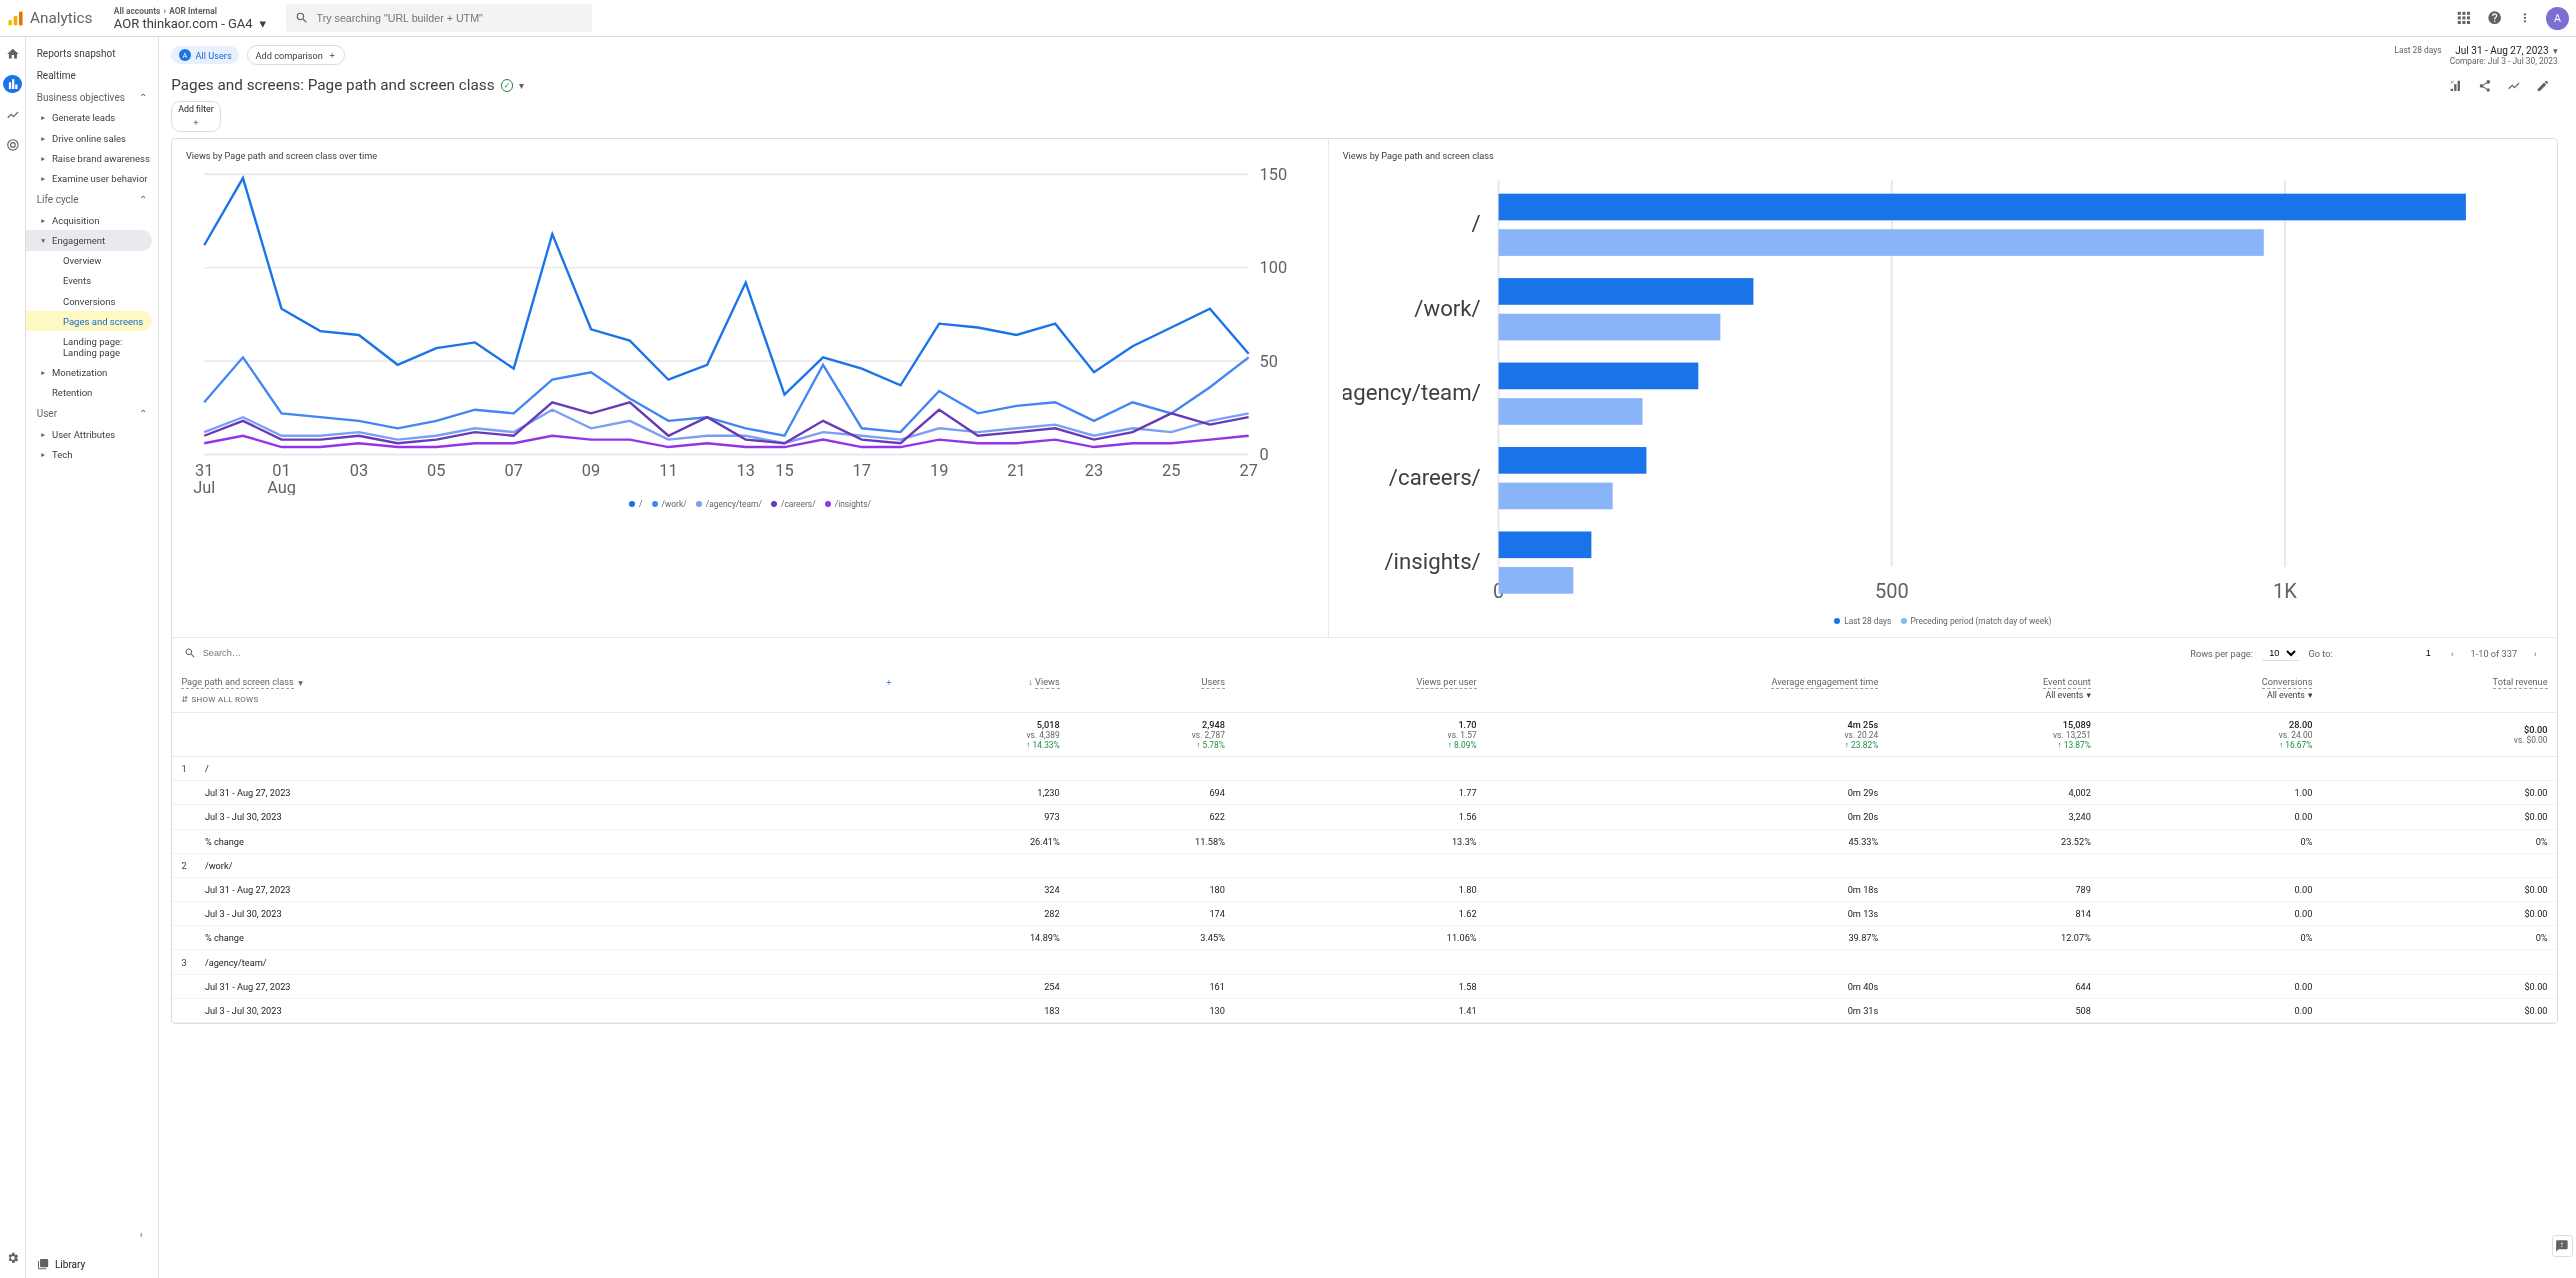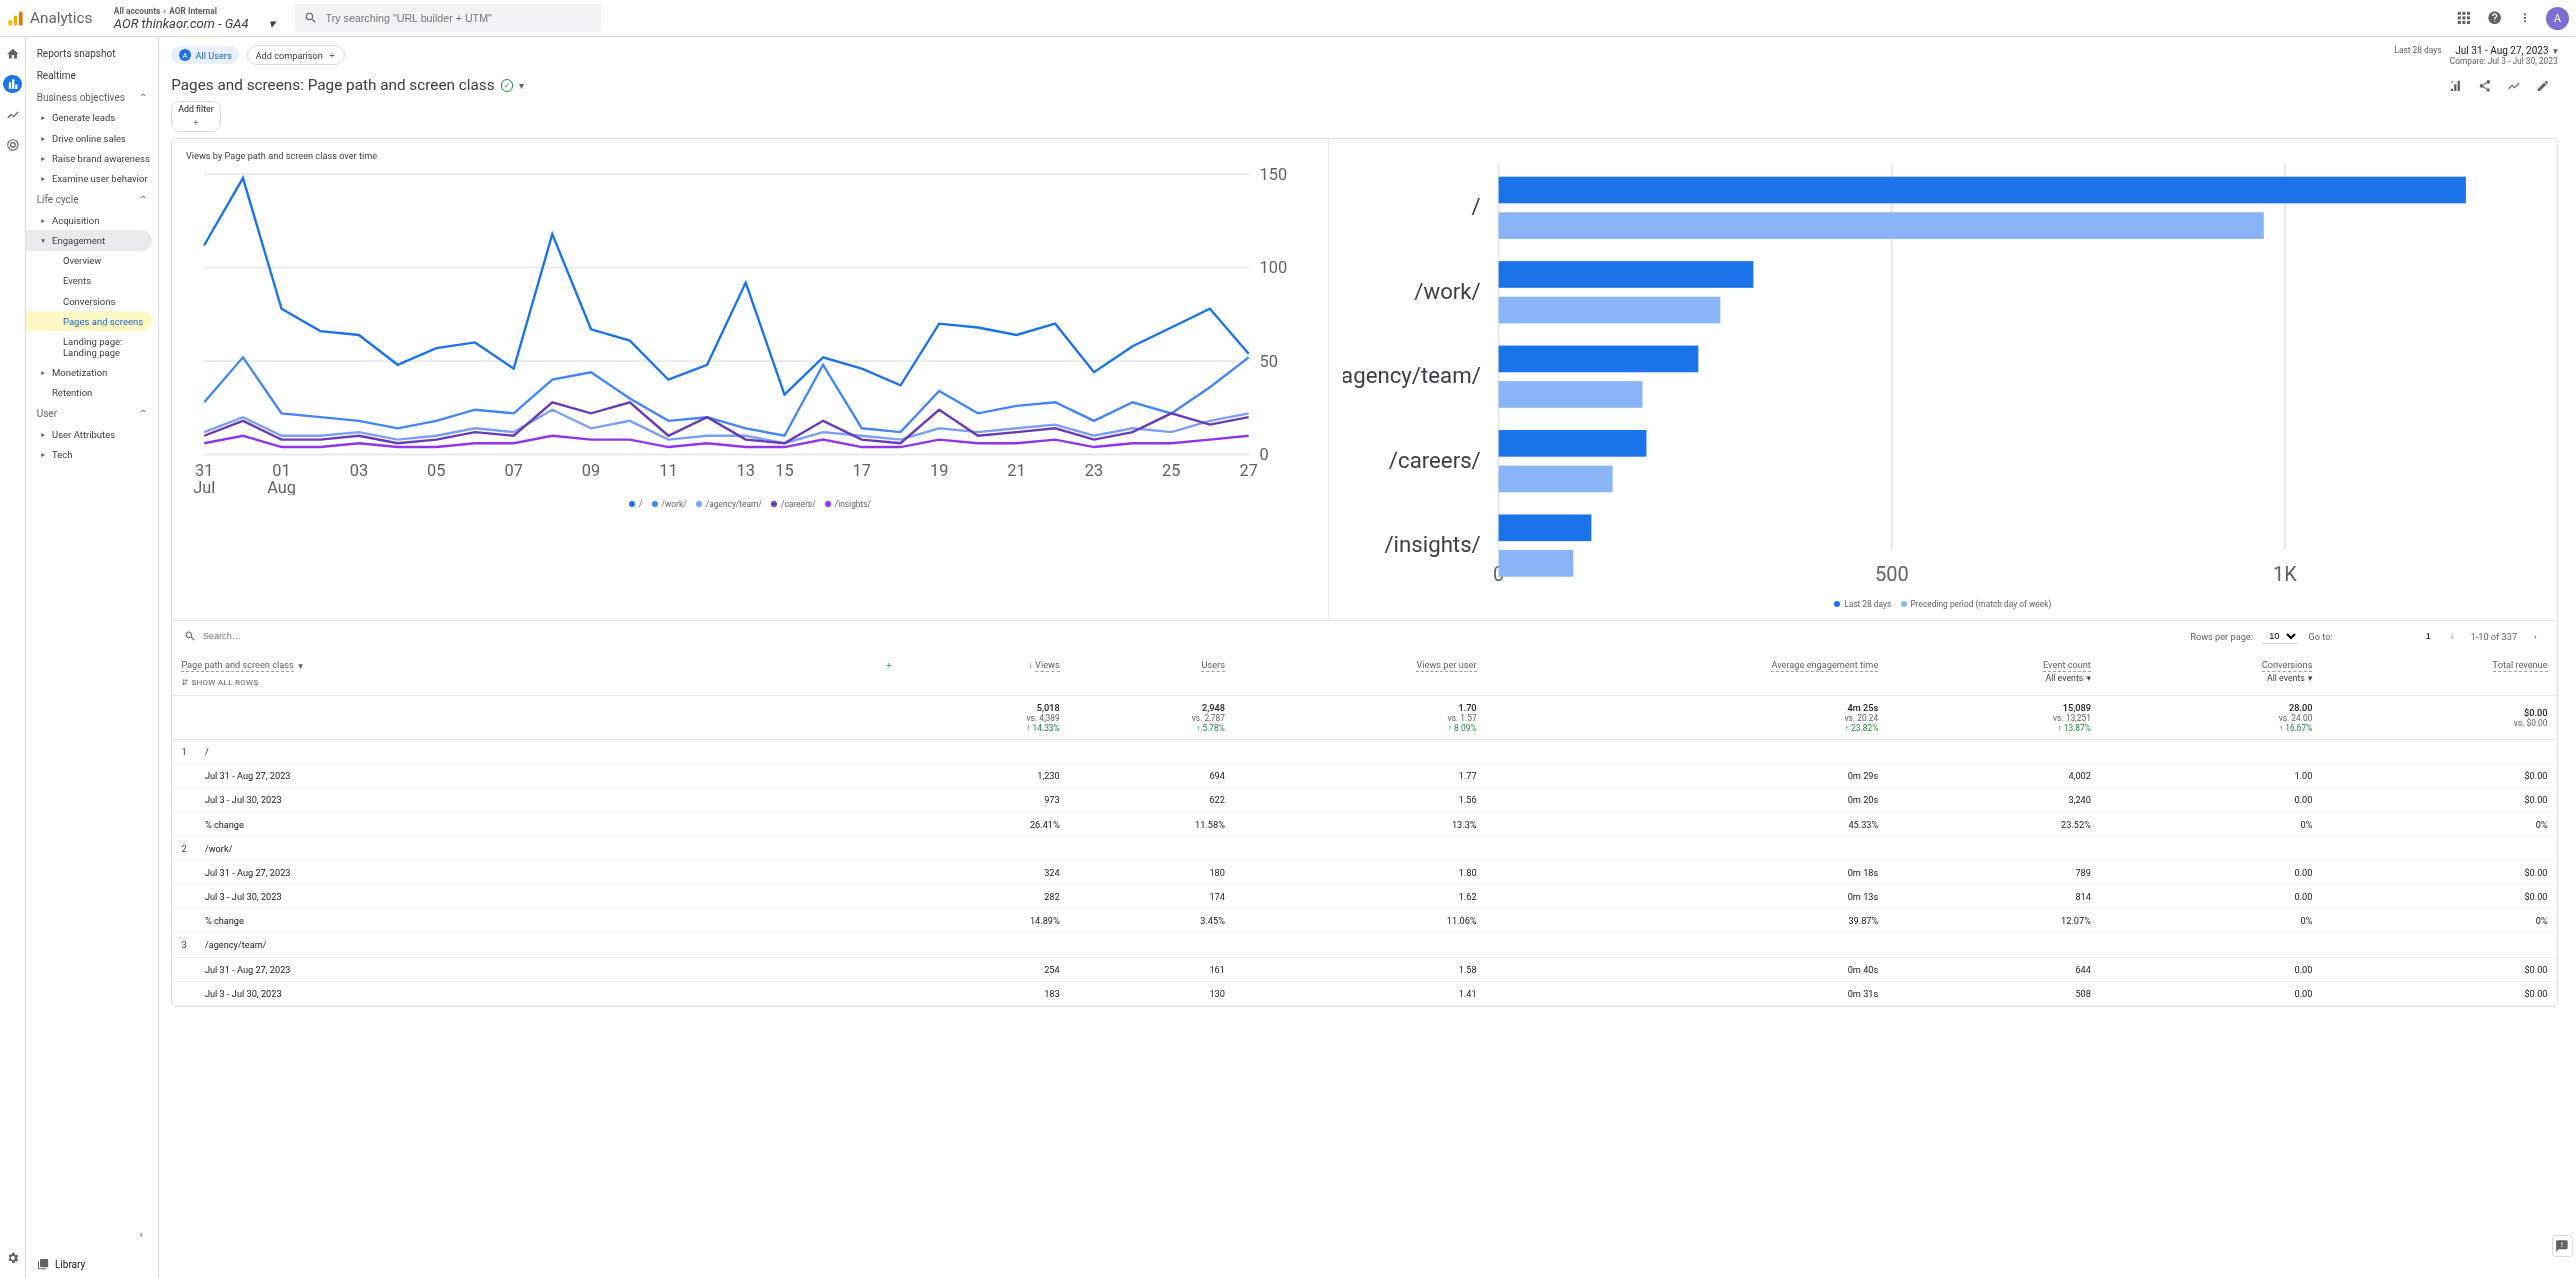--- a/index.html
+++ b/index.html
@@ -6,21 +6,21 @@
 html, body { font-family: Roboto, "Helvetica Neue", Arial, sans-serif; font-size: 10px; color: #202124; background: #fff; }
 body { height: 100vh; overflow: hidden; display: flex; flex-direction: column; }
 
 
 .topbar { height: 37px; border-bottom: 0.8px solid #dadce0; display: flex; align-items: center; padding: 0 7px; gap: 9.2px; flex-shrink: 0; }
 .logo { display: flex; align-items: center; gap: 6.1px; }
 .logo-icon { width: 17px; height: 17px; }
 .logo-text { font-size: 15.3px; color: #5f6368; }
 .crumbs { display: flex; flex-direction: column; margin-left: 12.2px; }
 .crumb-top { font-size: 8.4px; color: #5f6368; display: flex; align-items: center; gap: 3.1px; font-weight: bold; }
-.crumb-main { font-size: 13px; color: #3c4043; display: flex; align-items: center; gap: 20px; font-style: italic; }
+.crumb-main { font-size: 13px; color: #3c4043; display: flex; align-items: center; gap: 7px; }
 .search-wrap { flex: 0 0 306px; margin-left: 10.7px; }
 .search { background: #f1f3f4; border-radius: 3.1px; display: flex; align-items: center; height: 27.5px; padding: 0 9.2px; gap: 7.6px; }
 .search input { border: none; background: transparent; flex: 1; font-size: 10.7px; outline: none; }
 .spacer { flex: 1; }
 .top-icons { display: flex; align-items: center; gap: 12.2px; }
 .icon-btn { width: 18.3px; height: 18.3px; display: flex; align-items: center; justify-content: center; cursor: pointer; color: #5f6368; }
 .avatar { width: 23px; height: 23px; border-radius: 50%; background: #7b6fd3; color: #fff; display: flex; align-items: center; justify-content: center; font-size: 10.7px; }
 
 
 .body-row { display: flex; flex: 1; overflow: hidden; }
@@ -372,20 +372,21 @@
                   <span class="dot" style="background:#673ab7"></span>
                   <span>/careers/</span>
                 </div>
                 <div class="li">
                   <span class="dot" style="background:#9334e6"></span>
                   <span>/insights/</span>
                 </div>
               </div>
           </div>
           <div class="chart-col right">
+            <div class="chart-title">Views by Page path and screen class</div>
             <svg id="bar-chart" width="100%" viewBox="0 0 540 200" style="font-size:13px">
                 <line x1="70" x2="70" y1="6" y2="180" stroke="#e8eaed"></line>
                 <text x="70" y="194" font-size="9" fill="#5f6368" text-anchor="middle">0</text>
                 <line x1="246.92307692307693" x2="246.92307692307693" y1="6" y2="180" stroke="#e8eaed"></line>
                 <text x="246.92307692307693" y="194" font-size="9" fill="#5f6368" text-anchor="middle">500</text>
                 <line x1="423.84615384615387" x2="423.84615384615387" y1="6" y2="180" stroke="#e8eaed"></line>
                 <text x="423.84615384615387" y="194" font-size="9" fill="#5f6368" text-anchor="middle">1K</text>
                 <text x="62" y="29" font-size="10" fill="#3c4043" text-anchor="end">/</text>
                 <rect x="70" y="12" width="435.2307692307692" height="12" fill="#1a73e8"></rect>
                 <rect x="70" y="28" width="344.2923076923077" height="12" fill="#8ab4f8"></rect>

